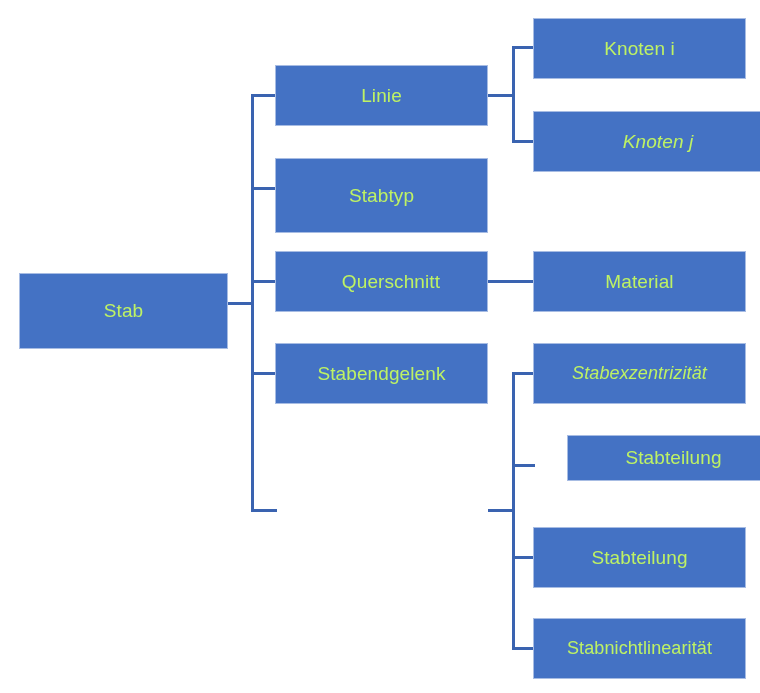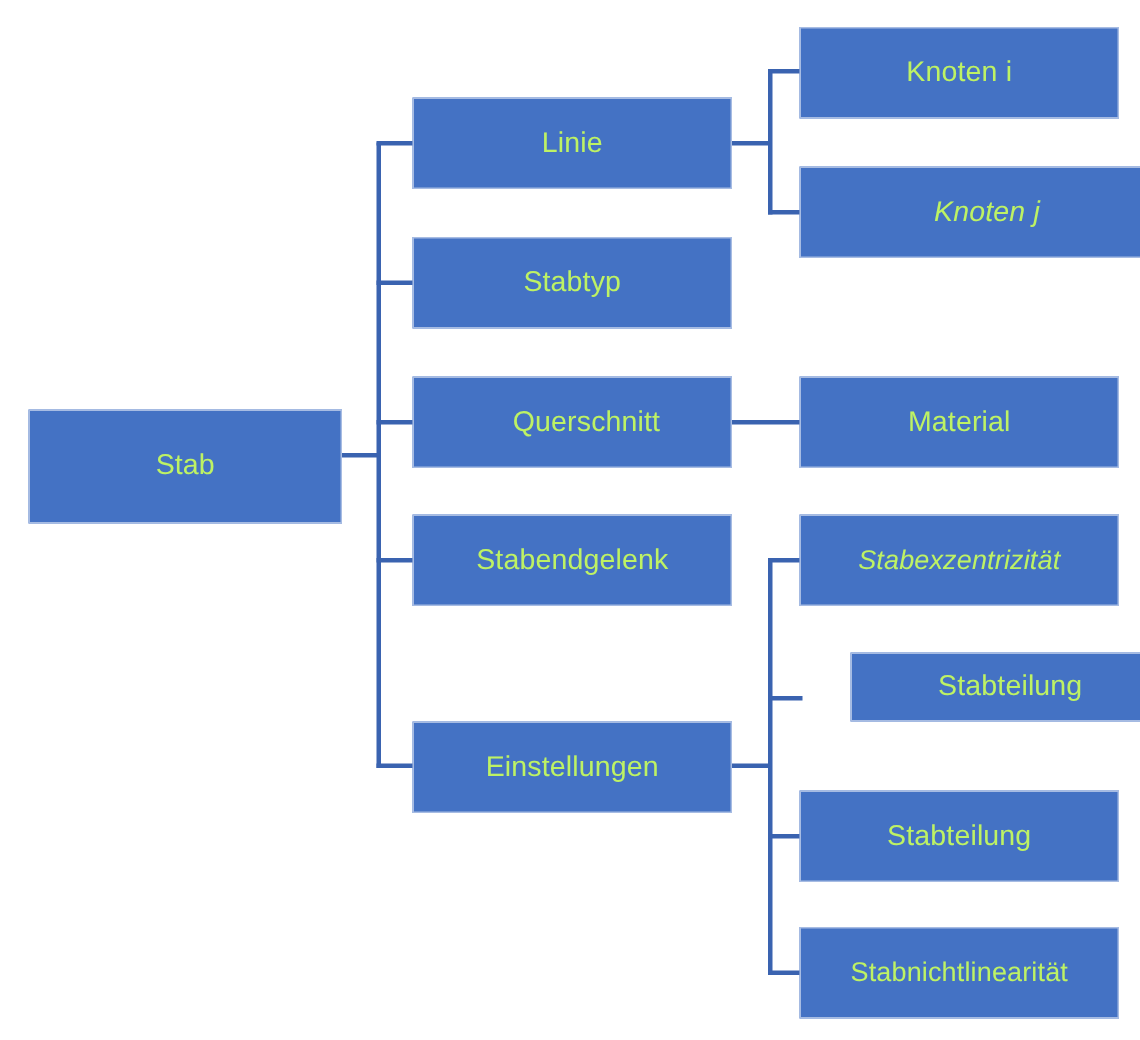--- a/index.html
+++ b/index.html
@@ -67,24 +67,23 @@
   <div class="conn h" style="left:488px; top:509px; width:26px;"></div>
   <div class="conn v" style="left:512px; top:372px; height:278px;"></div>
   <div class="conn h" style="left:512px; top:372px; width:23px;"></div>
   <div class="conn h" style="left:512px; top:464px; width:23px;"></div>
   <div class="conn h" style="left:512px; top:556px; width:23px;"></div>
   <div class="conn h" style="left:512px; top:647px; width:23px;"></div>
 
   <div class="node" style="left:19px; top:273px; width:209px; height:76px;">Stab</div>
 
   <div class="node" style="left:275px; top:65px; width:213px; height:61px;">Linie</div>
-  <div class="node" style="left:275px; top:158px; width:213px; height:61px;">Stabtyp</div>
+  <div class="node" style="left:275px; top:158px; width:213px; height:75px;">Stabtyp</div>
   <div class="node" style="left:275px; top:251px; width:213px; height:61px;padding-left:19px;">Querschnitt</div>
   <div class="node" style="left:275px; top:343px; width:213px; height:61px;">Stabendgelenk</div>
-  <div class="node" style="left:275px; top:481px; width:213px; height:61px;">Einstellungen</div>
 
   <div class="node" style="left:533px; top:18px; width:213px; height:61px;">Knoten i</div>
   <div class="node" style="left:533px; top:111px; width:250px; height:61px;font-style:italic;">Knoten j</div>
 
   <div class="node" style="left:533px; top:251px; width:213px; height:61px;">Material</div>
 
   <div class="node tight" style="left:533px; top:343px; width:213px; height:61px;font-style:italic;">Stabexzentrizität</div>
   <div class="node" style="left:533px; top:435px; width:213px; height:46px;margin-left:34px;">Stabteilung</div>
   <div class="node" style="left:533px; top:527px; width:213px; height:61px;">Stabteilung</div>
   <div class="node tight" style="left:533px; top:618px; width:213px; height:61px;">Stabnichtlinearität</div>

